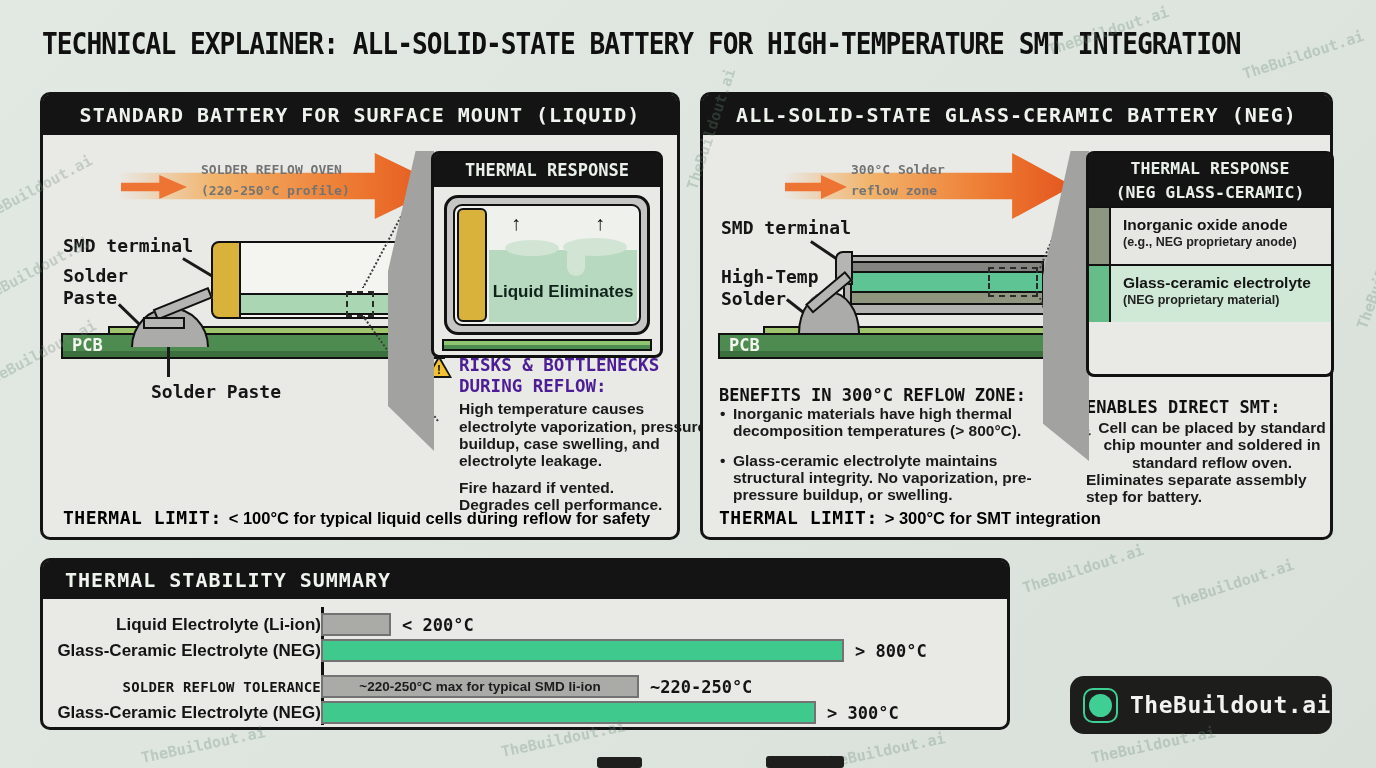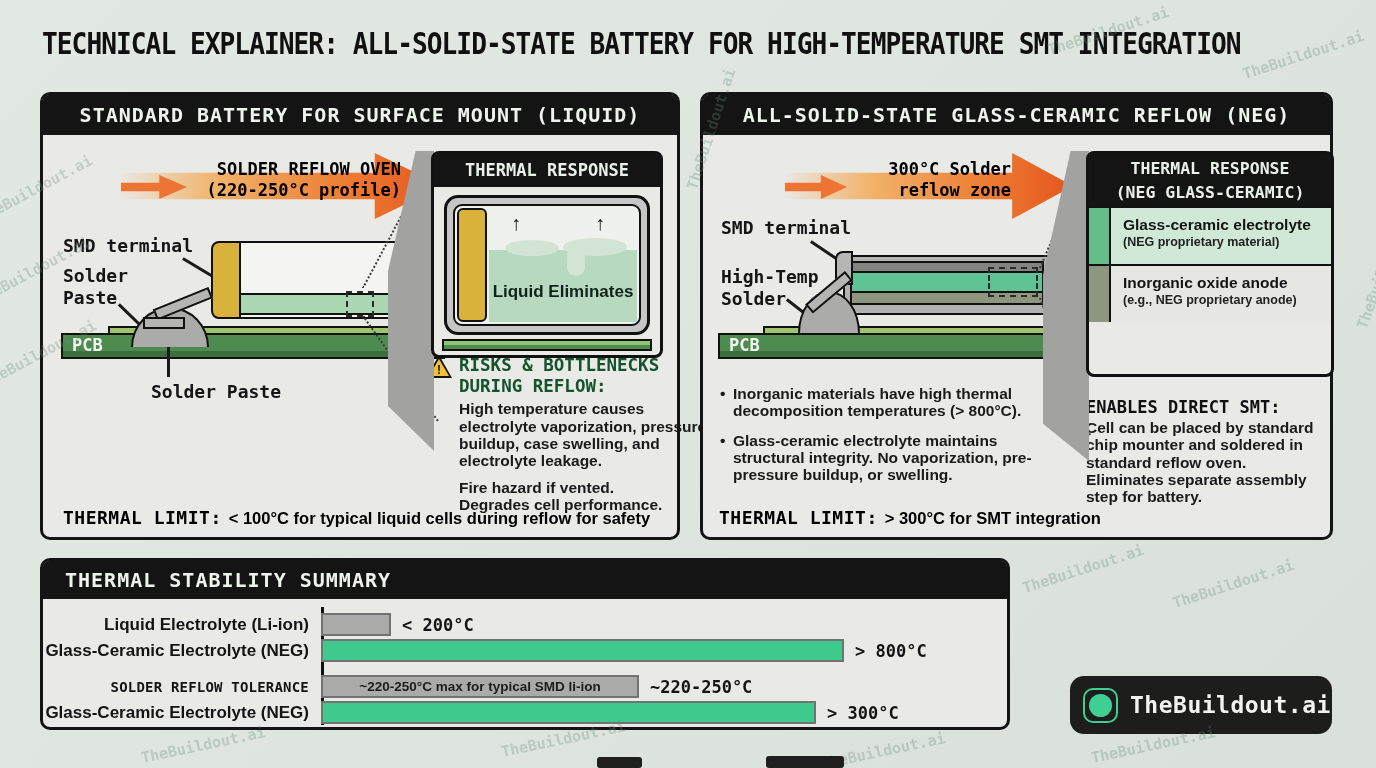--- a/index.html
+++ b/index.html
@@ -18,21 +18,21 @@
   .panel{position:absolute;background:#e9e9e6;border:3px solid #141414;border-radius:10px;}
   .panel-header{height:40px;background:#141414;border-radius:6px 6px 0 0;color:#eef3ee;
     text-align:center;line-height:40px;font-size:20px;letter-spacing:1px;}
   .panel-body{position:relative;width:100%;height:calc(100% - 40px);}
 
   .big-arrow{position:absolute;
     clip-path:polygon(0 30%,79% 30%,79% 0,100% 50%,79% 100%,79% 70%,0 70%);
     background:linear-gradient(90deg,rgba(240,160,80,0) 0%,#f2b36b 30%,#ee7c33 70%,#e4551e 100%);}
   .small-arrow{position:absolute;clip-path:polygon(0 32%,58% 32%,58% 0,100% 50%,58% 100%,58% 68%,0 68%);
     background:#ed7433;}
-  .arrow-text{position:absolute;text-align:right;font-size:17px;line-height:21px;color:#000000;}
+  .arrow-text{position:absolute;text-align:left;font-size:13px;line-height:21px;color:#737373;}
 
   .dlabel{position:absolute;font-size:18px;color:#151515;white-space:nowrap;}
   .pline{position:absolute;height:2.5px;background:#1a1a1a;transform-origin:left center;}
   .dline{position:absolute;height:0;border-top:2.5px dotted #3c3c3c;transform-origin:left center;}
   .beam{position:absolute;background:#a2a2a0;}
 
   .pcb{position:absolute;background:#4e8b50;border:2.5px solid #111;
     box-shadow:inset 0 -6px 0 #3c6e3e;color:#f2f6ef;font-size:17px;line-height:21px;padding-left:9px;}
   .pad{position:absolute;background:#9fc46e;border:2px solid #111;}
   .blob{position:absolute;background:#ababa9;border:2.5px solid #111;border-bottom:none;
@@ -53,37 +53,37 @@
     background:linear-gradient(#8fc571 0 50%,#4e8b50 50% 100%);}
 
   .warn-tri{width:26px;height:23px;background:#141414;clip-path:polygon(50% 0,100% 100%,0 100%);
     position:relative;flex:none;}
   .warn-inner{position:absolute;left:3px;top:4px;width:20px;height:17px;background:#f2c230;
     clip-path:polygon(50% 0,100% 100%,0 100%);}
   .warn-mark{position:absolute;left:0;right:0;bottom:1px;text-align:center;
     font-size:12px;font-weight:bold;color:#111;z-index:2;}
 
   .body-text{font-size:15.5px;line-height:1.12;color:#1a1a1a;}
-  .heading-mono{font-size:17.5px;line-height:1.18;color:#14532d;}
+  .heading-mono{font-size:17.5px;line-height:1.18;color:#4c1d95;}
 
   .layer-row{display:flex;border-top:2.5px solid #111;height:58px;}
   .layer-swatch{width:22px;border-right:2.5px solid #111;flex:none;}
   .layer-content{flex:1;padding:8px 10px 0 12px;}
   .layer-name{font-size:15.5px;line-height:18px;color:#141414;}
   .layer-detail{font-size:12.5px;line-height:15px;color:#222;margin-top:1px;}
 
   .bullet{position:relative;padding-left:14px;}
   .bullet::before{content:"•";position:absolute;left:1px;top:0;}
 
   .tlimit{white-space:nowrap;}
   .tlimit .l1{font-size:18px;letter-spacing:0.5px;}
   .tlimit .l2{font-size:16.5px;margin-left:7px;}
 
   .crow{position:absolute;left:0;right:0;display:flex;align-items:center;height:23px;}
-  .clabel{width:278px;text-align:right;padding-right:12px;font-size:17px;color:#141414;flex:none;white-space:nowrap;}
+  .clabel{width:278px;text-align:right;font-size:17px;color:#141414;flex:none;white-space:nowrap;}
   .clabel.small{font-size:14px;letter-spacing:0.2px;}
   .cbar{height:23px;border:2px solid #737373;flex:none;display:flex;align-items:center;justify-content:center;}
   .cbartext{font-size:13.5px;color:#1c1c1c;white-space:nowrap;}
   .cval{margin-left:11px;font-size:17px;color:#141414;white-space:nowrap;}
   .axis{position:absolute;left:278px;top:8px;height:118px;width:2.5px;background:#111;}
 
   .logo{position:absolute;left:1070px;top:676px;width:262px;height:58px;background:#1d1d1b;
     border-radius:14px;display:flex;align-items:center;padding-left:13px;}
   .logo-icon{width:35px;height:35px;border:2.5px solid #3fcf95;border-radius:10px;position:relative;flex:none;}
   .logo-icon::after{content:"";position:absolute;inset:4px;background:#3fcf95;border-radius:50%;}
@@ -176,21 +176,21 @@
         </div>
       </div>
 
       <div class="abs tlimit" style="left:20px;top:372px;">
         <span class="mono l1">THERMAL LIMIT:</span><span class="sans l2">&lt; 100°C for typical liquid cells during reflow for safety</span>
       </div>
     </div>
   </div>
 
   <div class="panel" style="left:700px;top:92px;width:633px;height:448px;">
-    <div class="panel-header mono">ALL-SOLID-STATE GLASS-CERAMIC REFLOW (NEG)</div>
+    <div class="panel-header mono">ALL-SOLID-STATE GLASS-CERAMIC BATTERY (NEG)</div>
     <div class="panel-body">
 
       <div class="big-arrow" style="left:80px;top:18px;width:290px;height:66px;"></div>
       <div class="small-arrow" style="left:82px;top:40px;width:62px;height:24px;"></div>
       <div class="arrow-text mono" style="left:148px;top:24px;width:160px;">
         <div>300°C Solder</div>
         <div>reflow zone</div>
       </div>
 
       <div class="abs" style="left:140px;top:120px;width:208px;height:60px;background:#b3b3b1;border:2.5px solid #111;border-radius:4px;padding:4px 5px;z-index:2;">
@@ -216,44 +216,45 @@
 
       <div class="beam" style="left:340px;top:16px;width:46px;height:310px;z-index:5;clip-path:polygon(60% 0,100% 0,100% 100%,0 88%,0 40%);"></div>
       <div class="dline" style="left:337px;top:132px;width:122px;transform:rotate(-67deg);z-index:4;"></div>
       <div class="dline" style="left:337px;top:162px;width:146px;transform:rotate(70deg);z-index:4;"></div>
 
       <div class="inset" style="left:383px;top:16px;width:248px;height:226px;">
         <div class="inset-header mono" style="height:52px;font-size:16.5px;line-height:24px;padding-top:3px;">
           <div>THERMAL RESPONSE</div>
           <div>(NEG GLASS-CERAMIC)</div>
         </div>
+        <div class="layer-row" style="background:#e6e6e3;">
+          <div class="layer-swatch" style="background:#8d9680;"></div>
+          <div class="layer-content">
+            <div class="sans layer-name">Inorganic oxide anode</div>
+            <div class="sans layer-detail">(e.g., NEG proprietary anode)</div>
+          </div>
+        </div>
         <div class="layer-row" style="background:#cfe9d6;">
           <div class="layer-swatch" style="background:#66bd8a;"></div>
           <div class="layer-content">
             <div class="sans layer-name">Glass-ceramic electrolyte</div>
             <div class="sans layer-detail">(NEG proprietary material)</div>
           </div>
         </div>
-        <div class="layer-row" style="background:#e6e6e3;">
-          <div class="layer-swatch" style="background:#8d9680;"></div>
-          <div class="layer-content">
-            <div class="sans layer-name">Inorganic oxide anode</div>
-            <div class="sans layer-detail">(e.g., NEG proprietary anode)</div>
-          </div>
-        </div>
       </div>
 
       <div class="abs" style="left:16px;top:250px;width:352px;">
+        <div class="mono" style="font-size:17px;color:#111;">BENEFITS IN 300°C REFLOW ZONE:</div>
         <div class="sans body-text bullet" style="width:340px;">Inorganic materials have high thermal decomposition temperatures (&gt; 800°C).</div>
         <div class="sans body-text bullet" style="width:340px;margin-top:12px;">Glass-ceramic electrolyte maintains structural integrity. No vaporization, pre-pressure buildup, or swelling.</div>
       </div>
 
       <div class="abs" style="left:383px;top:262px;width:252px;">
         <div class="mono" style="font-size:17px;color:#111;">ENABLES DIRECT SMT:</div>
-        <div class="sans body-text" style="margin-top:2px;">Cell can be placed by standard chip mounter and soldered in standard reflow oven.</div>
+        <div class="sans body-text" style="margin-top:2px;text-align:center;">Cell can be placed by standard chip mounter and soldered in standard reflow oven.</div>
         <div class="sans body-text">Eliminates separate assembly step for battery.</div>
       </div>
 
       <div class="abs tlimit" style="left:16px;top:372px;">
         <span class="mono l1">THERMAL LIMIT:</span><span class="sans l2">&gt; 300°C for SMT integration</span>
       </div>
     </div>
   </div>
 
   <div class="panel" style="left:40px;top:558px;width:970px;height:172px;">

